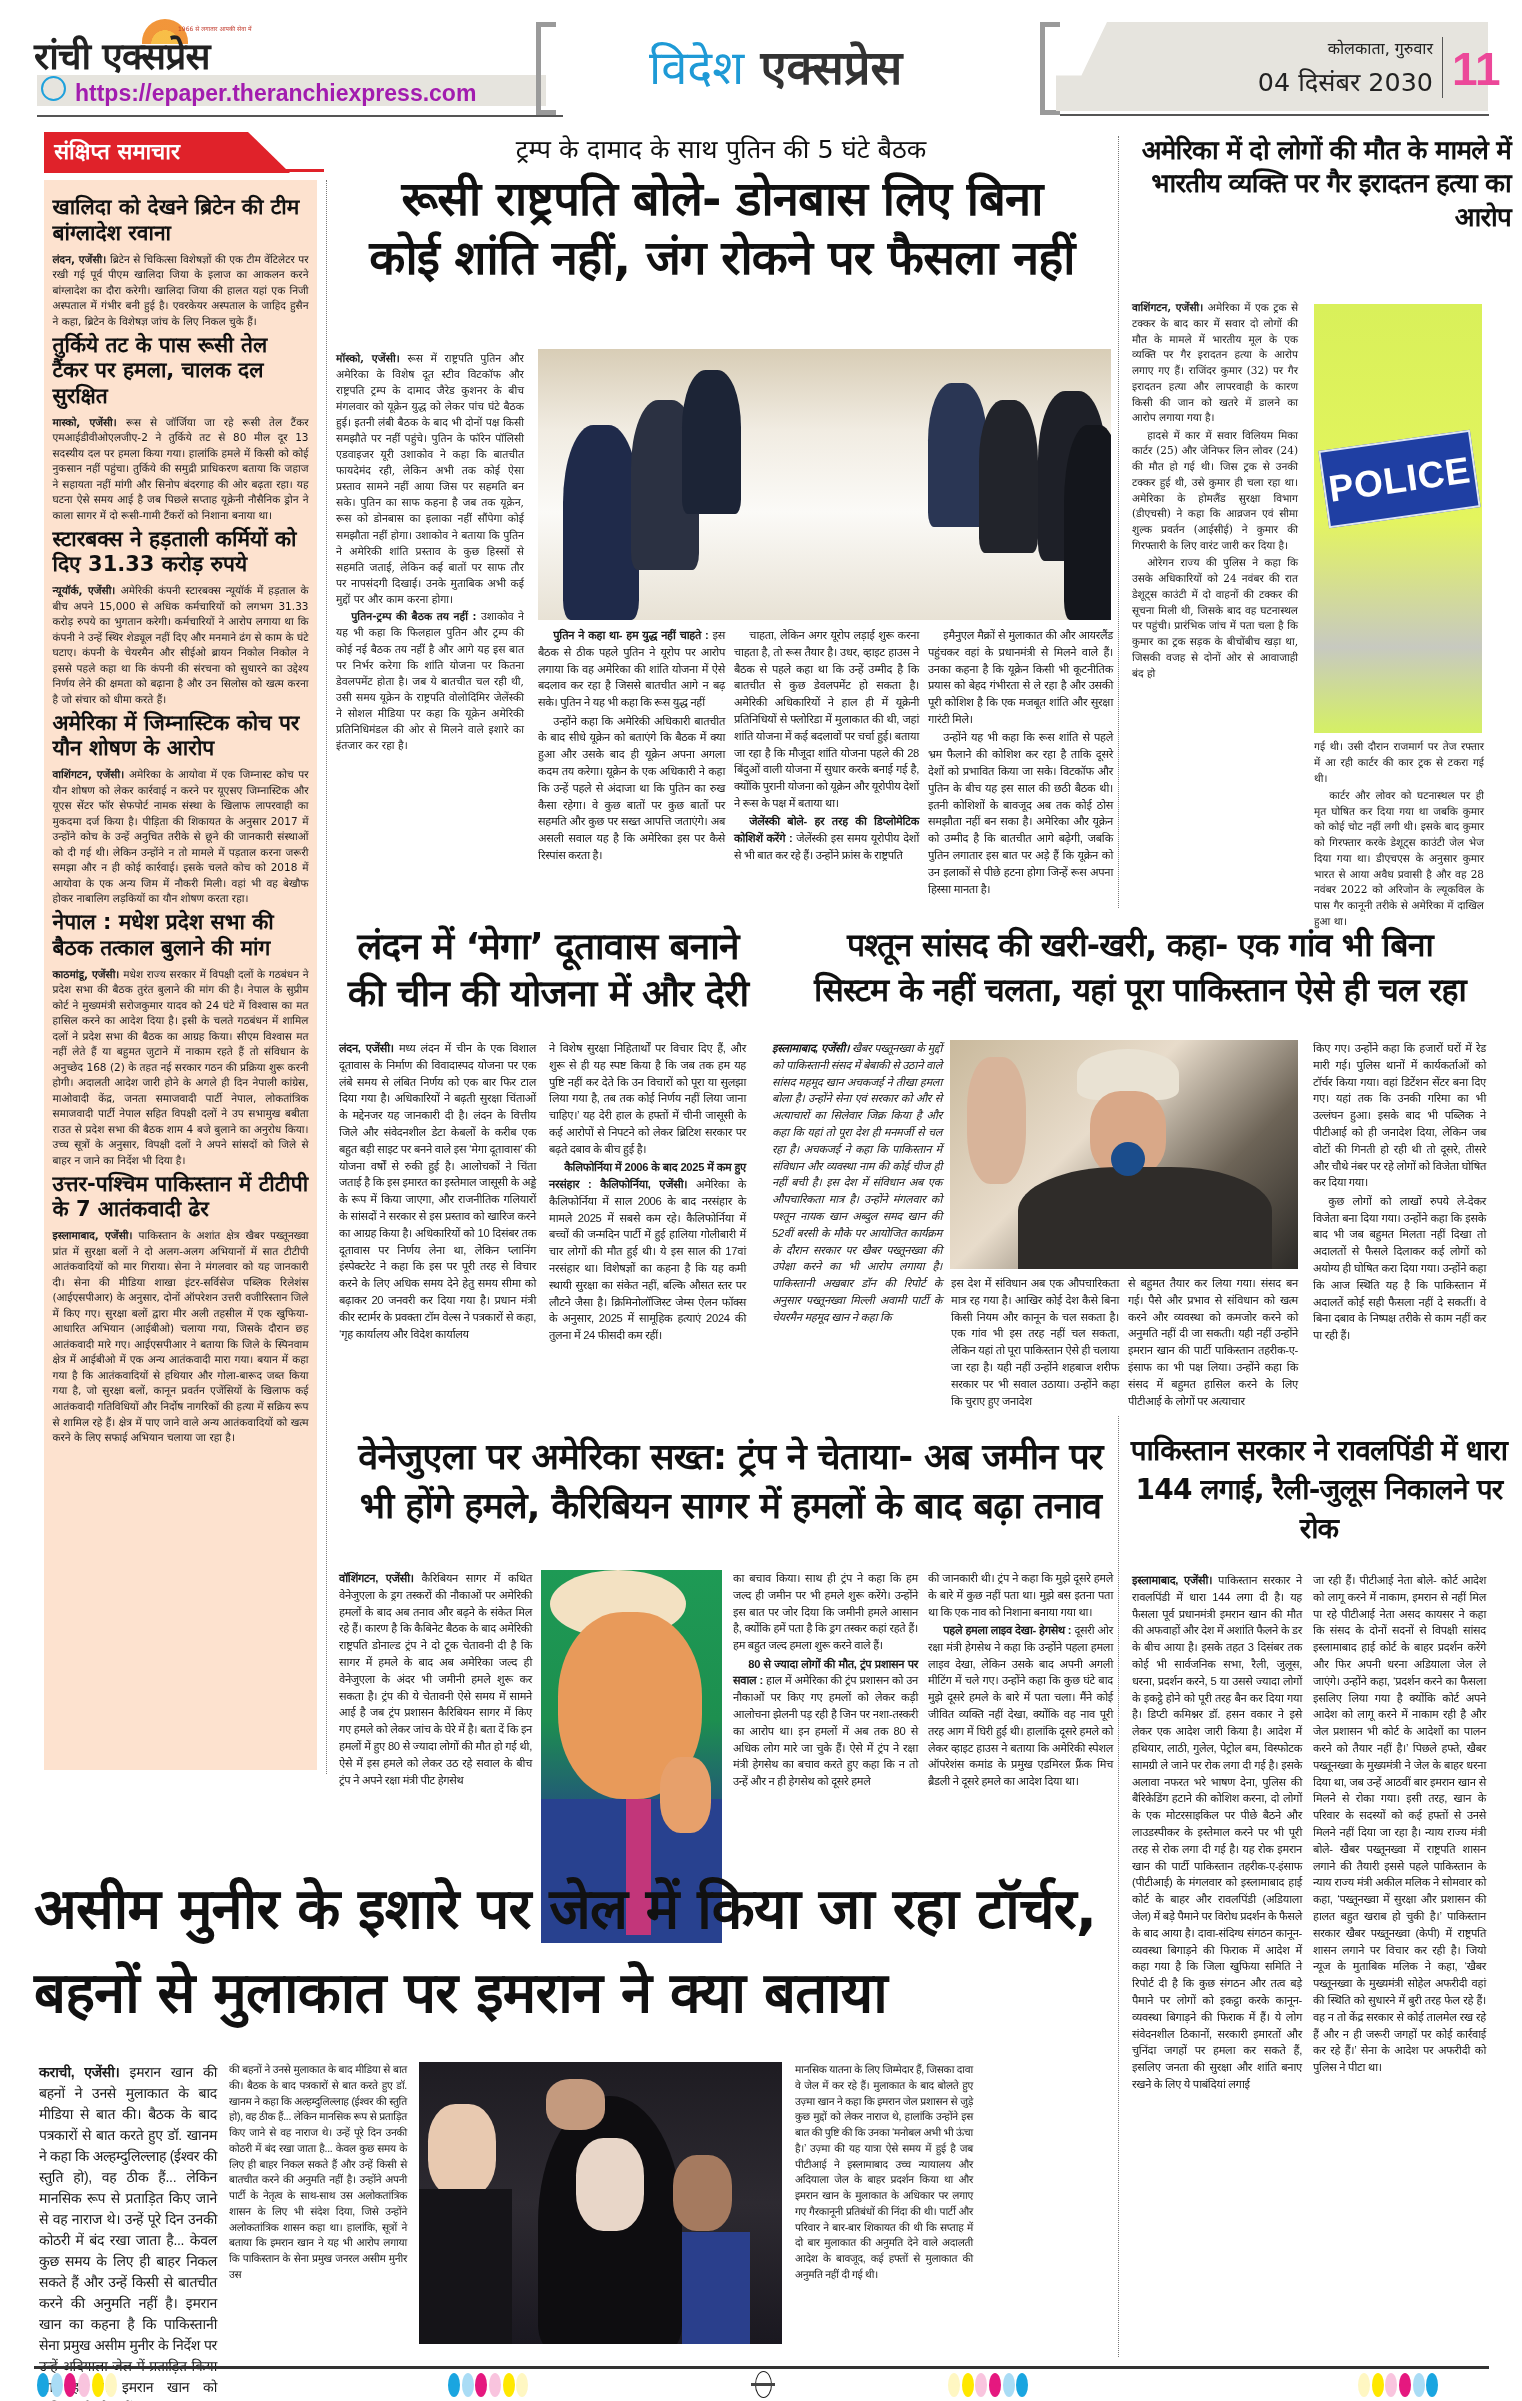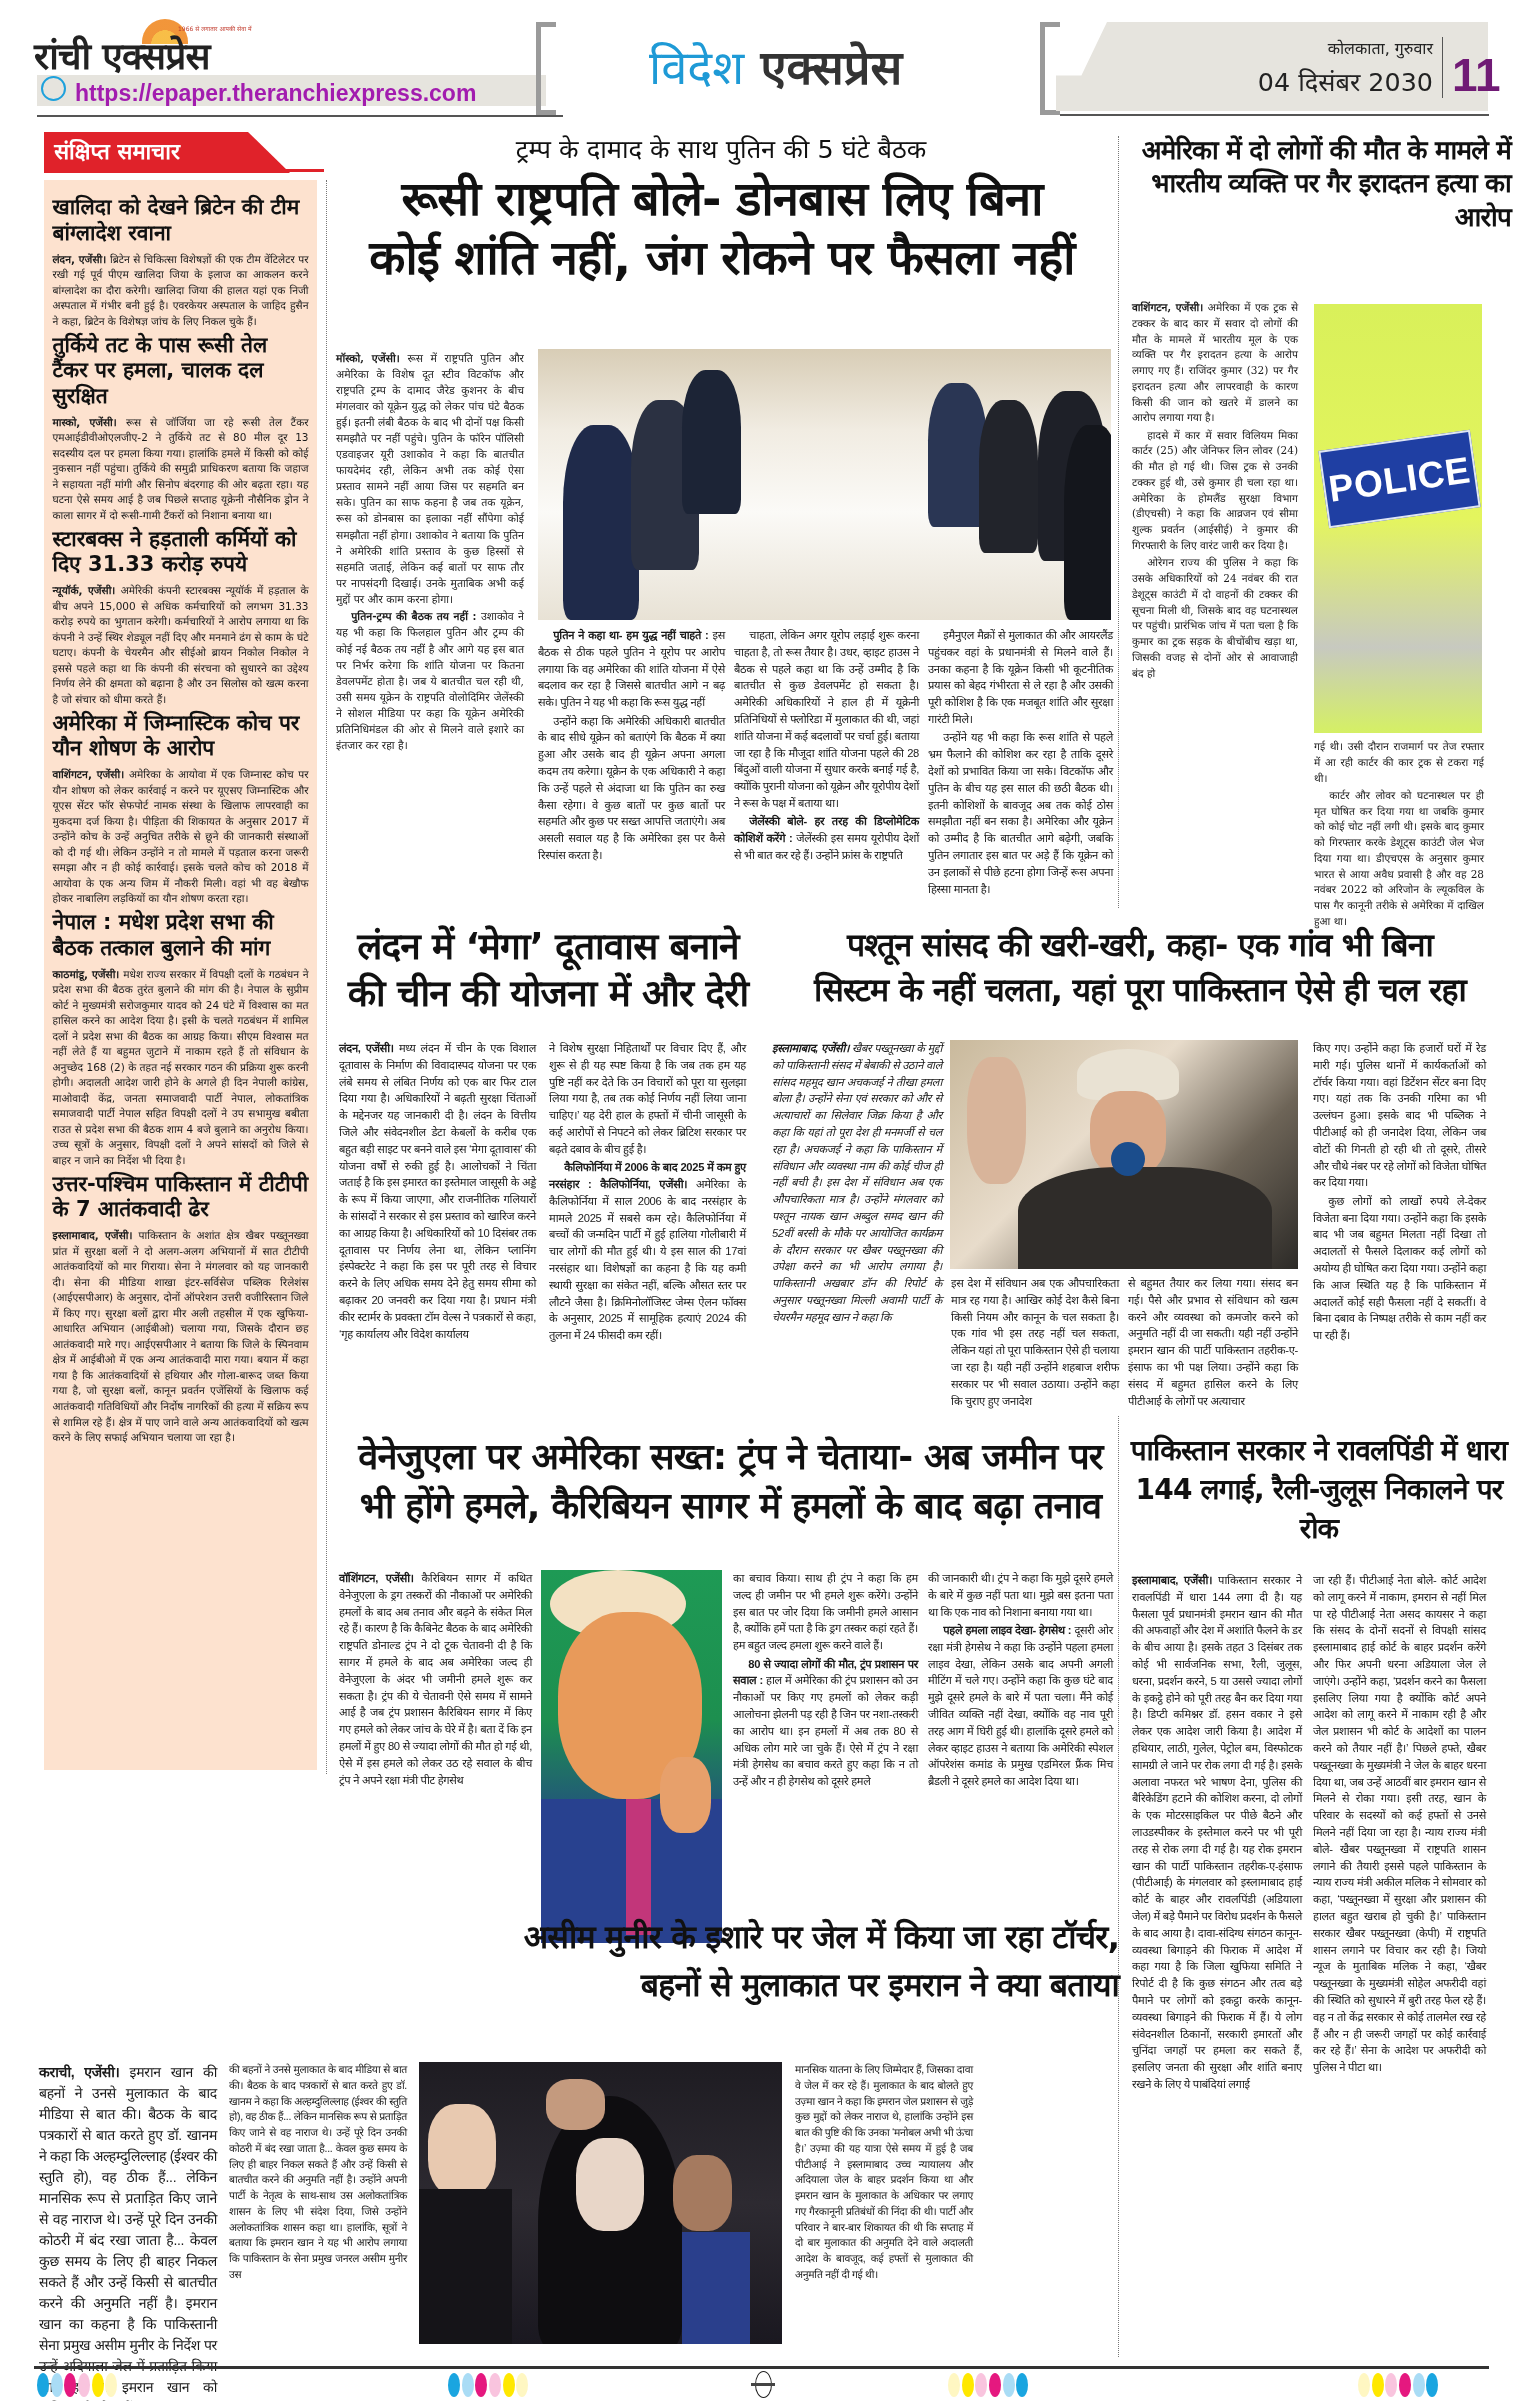--- a/index.html
+++ b/index.html
@@ -16,21 +16,21 @@
   .mast-rule { left: 37px; top: 115px; width: 526px; height: 1.7px; background: #555; }
   .bracket-l { left: 536px; top: 22px; width: 20.4px; height: 93px; border: 5.1px solid #9a9a9a; border-right: none; }
   .section-title { left: 649px; top: 34px; font-family: "DejaVu Sans", sans-serif; font-size: 47px; font-weight: 700; color: #333; }
   .section-title .blue { color: #1e9ad6; font-weight: 400; }
   .bracket-r { left: 1040px; top: 22px; width: 20.4px; height: 93px; border: 5.1px solid #9a9a9a; border-right: none; }
   .date-box { left: 1056px; top: 22px; width: 432px; height: 89px; background: #e6e4de; clip-path: polygon(51px 0, 100% 0, 100% 100%, 0 100%, 0 60%, 25.4px 60%); }
   .date-rule { left: 1060px; top: 114px; width: 429px; height: 1.7px; background: #555; }
   .date-city { left: 1255px; top: 37px; width: 178px; text-align: right; font-size: 16px; color: #222; }
   .date-value { left: 1213px; top: 64px; width: 220px; text-align: right; font-size: 25.4px; color: #222; }
   .date-sep { left: 1442px; top: 37px; width: 0.8px; height: 61px; background: #555; }
-  .page-num { left: 1452px; top: 48px; font-size: 46px; font-weight: 700; color: #701a75; font-family: "Liberation Sans", sans-serif; }
+  .page-num { left: 1452px; top: 42px; font-size: 46px; font-weight: 700; color: #ec4899; font-family: "Liberation Sans", sans-serif; }
 
   
   .brief-tag { left: 44px; top: 132px; width: 246px; height: 41px; background: #e0222a; clip-path: polygon(0 0, 204px 0, 246px 100%, 0 100%); }
   .brief-tag span { position: absolute; left: 10.2px; top: 2.5px; color: #fff; font-weight: 700; font-size: 22px; }
   .brief-rule { left: 44px; top: 169px; width: 280px; height: 2.5px; background: #e0222a; }
   .brief-box { left: 44px; top: 180px; width: 273px; height: 1590px; background: #fde2cf; padding: 12px 8.5px 8.5px 8.5px; }
   .brief-item h3 { font-size: 21px; font-weight: 700; line-height: 1.22; color: #111; margin: 3.4px 0 5.1px; }
   .brief-item p { font-size: 10.5px; line-height: 1.48; text-align: justify; margin-bottom: 3.4px; }
   .brief-item p b { font-weight: 700; }
 
@@ -225,21 +225,21 @@
 <div class="abs vdots" style="left:1118px; top:1416px; height:941px;"></div>
 
 <div class="abs headline" style="left:1128px; top:1431px; width:382px; font-size:28px; text-align:center; line-height:1.4;">पाकिस्तान सरकार ने रावलपिंडी में धारा 144 लगाई, रैली-जुलूस निकालने पर रोक</div>
 <div class="abs col-text condensed" id="rwp-col1" style="left:1132px; top:1572px; width:170px;">
     <p class="first"><b>इस्लामाबाद, एजेंसी। </b><span>पाकिस्तान सरकार ने रावलपिंडी में धारा 144 लगा दी है। यह फैसला पूर्व प्रधानमंत्री इमरान खान की मौत की अफवाहों और देश में अशांति फैलने के डर के बीच आया है। इसके तहत 3 दिसंबर तक कोई भी सार्वजनिक सभा, रैली, जुलूस, धरना, प्रदर्शन करने, 5 या उससे ज्यादा लोगों के इकट्ठे होने को पूरी तरह बैन कर दिया गया है। डिप्टी कमिश्नर डॉ. हसन वकार ने इसे लेकर एक आदेश जारी किया है। आदेश में हथियार, लाठी, गुलेल, पेट्रोल बम, विस्फोटक सामग्री ले जाने पर रोक लगा दी गई है। इसके अलावा नफरत भरे भाषण देना, पुलिस की बैरिकेडिंग हटाने की कोशिश करना, दो लोगों के एक मोटरसाइकिल पर पीछे बैठने और लाउडस्पीकर के इस्तेमाल करने पर भी पूरी तरह से रोक लगा दी गई है। यह रोक इमरान खान की पार्टी पाकिस्तान तहरीक-ए-इंसाफ (पीटीआई) के मंगलवार को इस्लामाबाद हाई कोर्ट के बाहर और रावलपिंडी (अडियाला जेल) में बड़े पैमाने पर विरोध प्रदर्शन के फैसले के बाद आया है। दावा-संदिग्ध संगठन कानून-व्यवस्था बिगाड़ने की फिराक में आदेश में कहा गया है कि जिला खुफिया समिति ने रिपोर्ट दी है कि कुछ संगठन और तत्व बड़े पैमाने पर लोगों को इकट्ठा करके कानून-व्यवस्था बिगाड़ने की फिराक में हैं। ये लोग संवेदनशील ठिकानों, सरकारी इमारतों और चुनिंदा जगहों पर हमला कर सकते हैं, इसलिए जनता की सुरक्षा और शांति बनाए रखने के लिए ये पाबंदियां लगाई</span></p>
   </div>
 <div class="abs col-text condensed" id="rwp-col2" style="left:1313px; top:1572px; width:173px;">
     <p class="first"><span>जा रही हैं। पीटीआई नेता बोले- कोर्ट आदेश को लागू करने में नाकाम, इमरान से नहीं मिल पा रहे पीटीआई नेता असद कायसर ने कहा कि संसद के दोनों सदनों से विपक्षी सांसद इस्लामाबाद हाई कोर्ट के बाहर प्रदर्शन करेंगे और फिर अपनी धरना अडियाला जेल ले जाएंगे। उन्होंने कहा, ‘प्रदर्शन करने का फैसला इसलिए लिया गया है क्योंकि कोर्ट अपने आदेश को लागू करने में नाकाम रही है और जेल प्रशासन भी कोर्ट के आदेशों का पालन करने को तैयार नहीं है।’ पिछले हफ्ते, खैबर पख्तूनख्वा के मुख्यमंत्री ने जेल के बाहर धरना दिया था, जब उन्हें आठवीं बार इमरान खान से मिलने से रोका गया। इसी तरह, खान के परिवार के सदस्यों को कई हफ्तों से उनसे मिलने नहीं दिया जा रहा है। न्याय राज्य मंत्री बोले- खैबर पख्तूनख्वा में राष्ट्रपति शासन लगाने की तैयारी इससे पहले पाकिस्तान के न्याय राज्य मंत्री अकील मलिक ने सोमवार को कहा, ‘पख्तूनख्वा में सुरक्षा और प्रशासन की हालत बहुत खराब हो चुकी है।’ पाकिस्तान सरकार खैबर पख्तूनख्वा (केपी) में राष्ट्रपति शासन लगाने पर विचार कर रही है। जियो न्यूज के मुताबिक मलिक ने कहा, ‘खैबर पख्तूनख्वा के मुख्यमंत्री सोहेल अफरीदी वहां की स्थिति को सुधारने में बुरी तरह फेल रहे हैं। वह न तो केंद्र सरकार से कोई तालमेल रख रहे हैं और न ही जरूरी जगहों पर कोई कार्रवाई कर रहे हैं।’ सेना के आदेश पर अफरीदी को पुलिस ने पीटा था।</span></p>
   </div>
 
-<div class="abs headline" style="left:34px; top:1913px; width:1085px; font-size:32px; text-align:right; line-height:1.5;">
+<div class="abs headline" style="left:34px; top:1867px; width:1085px; font-size:56px; text-align:left; line-height:1.5;">
   <div>असीम मुनीर  के इशारे पर जेल में किया जा रहा टॉर्चर,</div>
   <div>बहनों से मुलाकात पर इमरान ने क्या बताया</div>
 </div>
 <div class="abs col-text condensed" id="imran-col1" style="left:39px; top:2062px; width:178px; font-size:14px;">
     <p class="first"><b>कराची, एजेंसी। </b><span>इमरान खान की बहनों ने उनसे मुलाकात के बाद मीडिया से बात की। बैठक के बाद पत्रकारों से बात करते हुए डॉ. खानम ने कहा कि अल्हम्दुलिल्लाह (ईश्वर की स्तुति हो), वह ठीक हैं... लेकिन मानसिक रूप से प्रताड़ित किए जाने से वह नाराज थे। उन्हें पूरे दिन उनकी कोठरी में बंद रखा जाता है... केवल कुछ समय के लिए ही बाहर निकल सकते हैं और उन्हें किसी से बातचीत करने की अनुमति नहीं है। इमरान खान का कहना है कि पाकिस्तानी सेना प्रमुख असीम मुनीर के निर्देश पर उन्हें अदियाला जेल में प्रताड़ित किया जा रहा है। इमरान खान को पाकिस्तानी जेल में एकांत कारावास में रखा गया है और बाहरी दुनिया से उनकी कोई पहुंच नहीं है। इमरान खान</span></p>
   </div>
 <div class="abs col-text condensed" id="imran-col2" style="left:229px; top:2062px; width:178px; font-size:10.5px;">
     <p class="first"><span>की बहनों ने उनसे मुलाकात के बाद मीडिया से बात की। बैठक के बाद पत्रकारों से बात करते हुए डॉ. खानम ने कहा कि अल्हम्दुलिल्लाह (ईश्वर की स्तुति हो), वह ठीक हैं... लेकिन मानसिक रूप से प्रताड़ित किए जाने से वह नाराज थे। उन्हें पूरे दिन उनकी कोठरी में बंद रखा जाता है... केवल कुछ समय के लिए ही बाहर निकल सकते हैं और उन्हें किसी से बातचीत करने की अनुमति नहीं है। उन्होंने अपनी पार्टी के नेतृत्व के साथ-साथ उस अलोकतांत्रिक शासन के लिए भी संदेश दिया, जिसे उन्होंने अलोकतांत्रिक शासन कहा था। हालांकि, सूत्रों ने बताया कि इमरान खान ने यह भी आरोप लगाया कि पाकिस्तान के सेना प्रमुख जनरल असीम मुनीर उस</span></p>
   </div>
 <div class="abs photo photo-imran" style="left:419px; top:2062px; width:363px; height:282px;">

